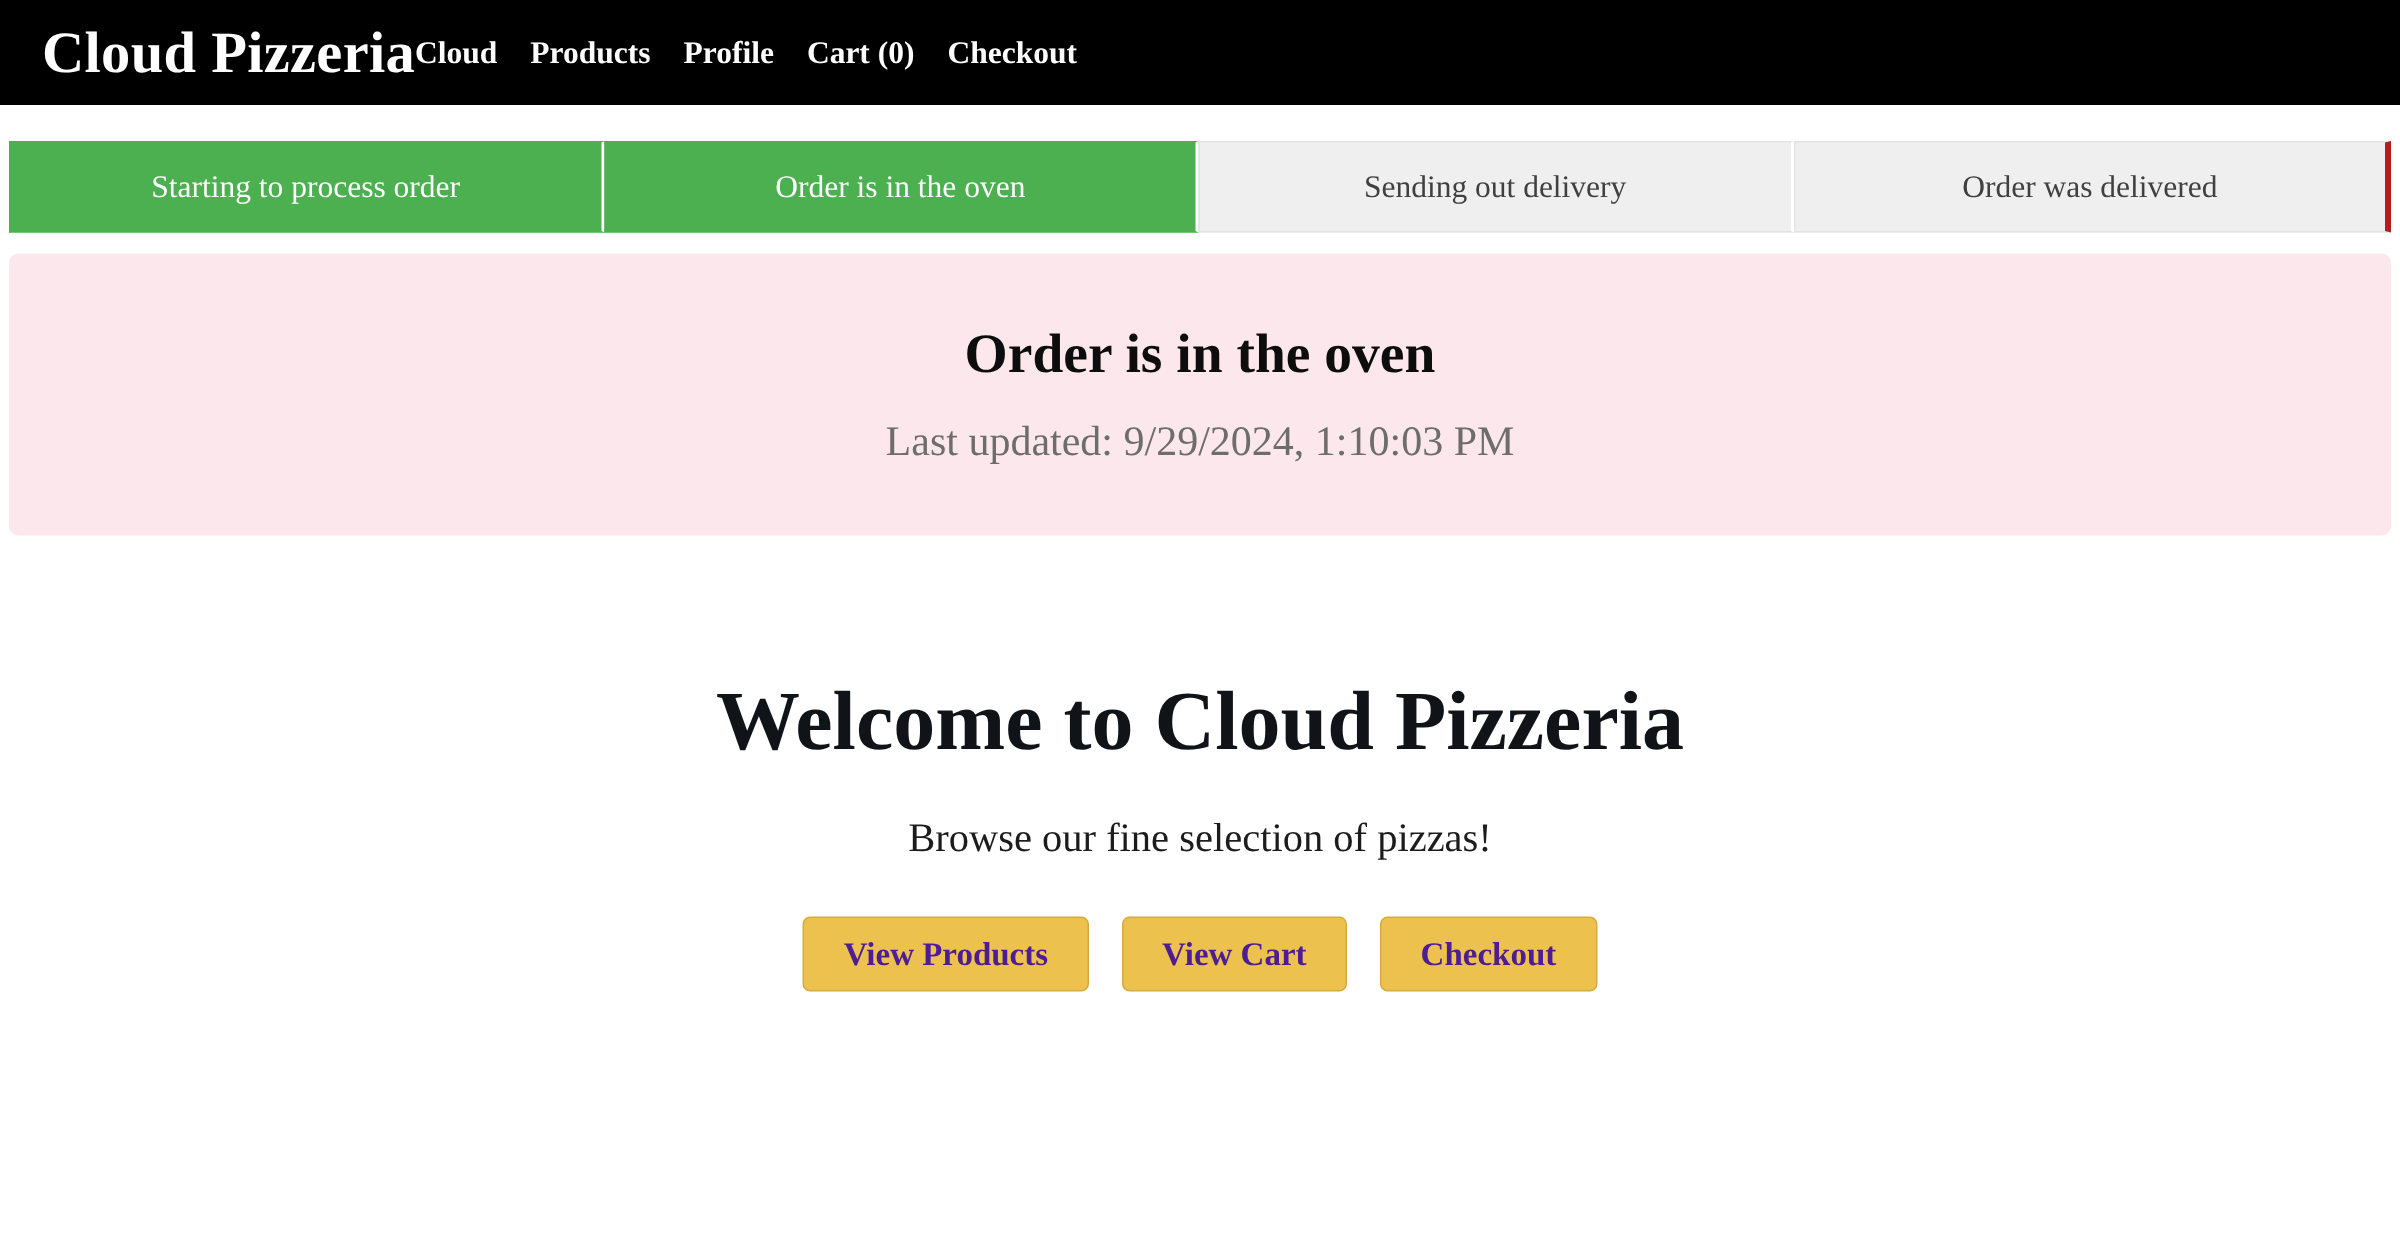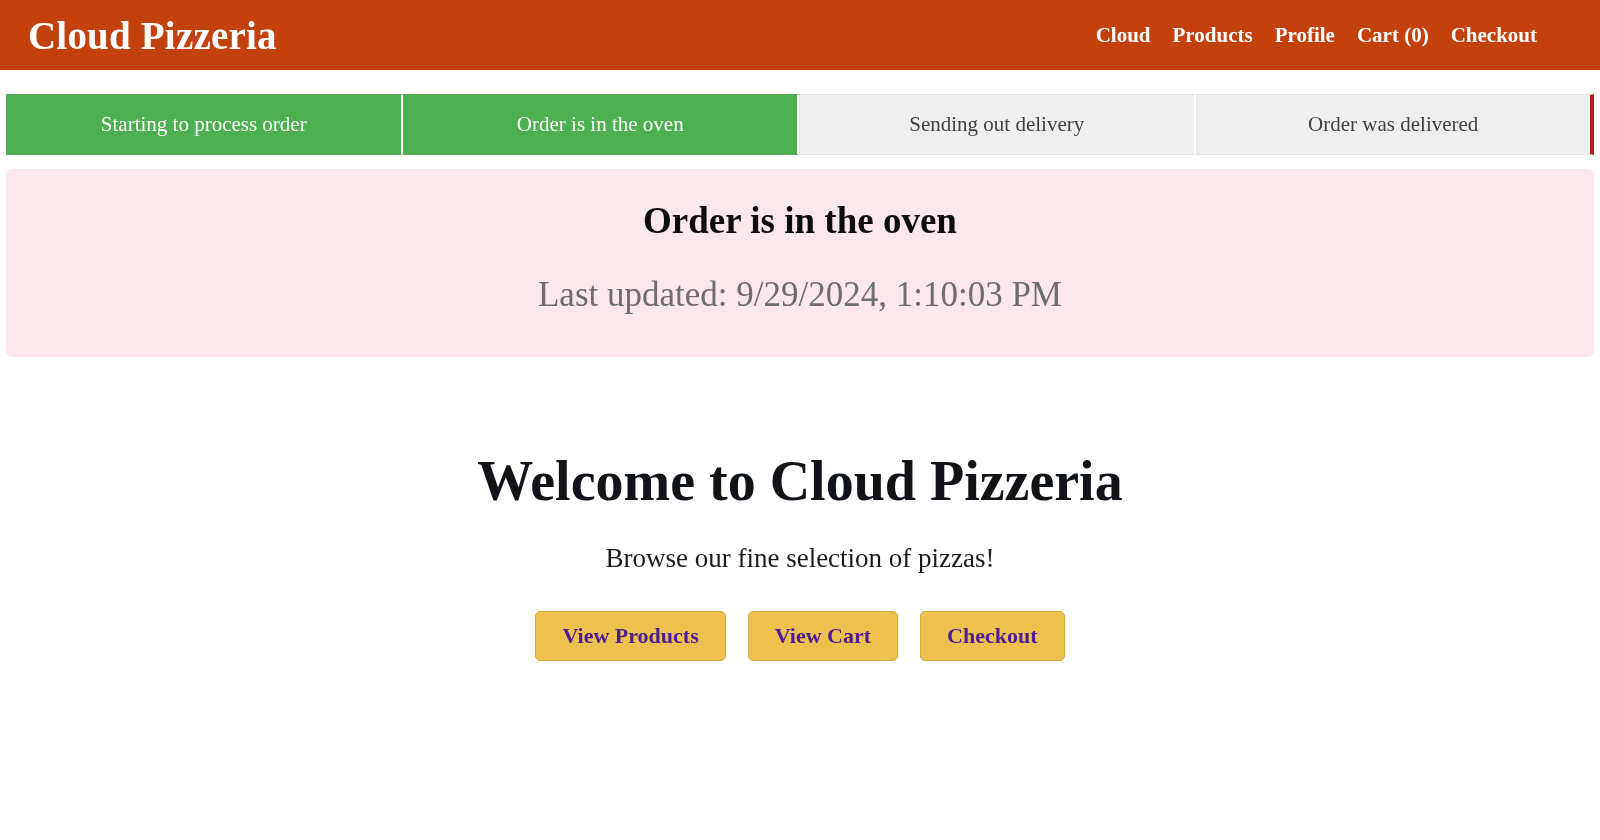--- a/index.html
+++ b/index.html
@@ -9,24 +9,23 @@
     width: 1600px;
     height: 840px;
     background: #ffffff;
     font-family: "Liberation Serif", "DejaVu Serif", serif;
     overflow: hidden;
   }
 
   
   .navbar {
     height: 70px;
-    background: #c2410c;
+    background: #000000;
     display: flex;
     align-items: center;
-    justify-content: space-between;
     padding: 0 28px;
   }
   .brand {
     color: #ffffff;
     font-size: 39px;
     font-weight: bold;
     line-height: 1;
     letter-spacing: 0.2px;
     white-space: nowrap;
   }
@@ -92,24 +91,24 @@
     gap: 26px;
   }
   .status-title {
     font-size: 37px;
     font-weight: bold;
     color: #0d0d0d;
     line-height: 1;
     margin: 0;
   }
   .status-updated {
-    font-size: 35px;
+    font-size: 28px;
     color: #6d6d6d;
     line-height: 1;
-    margin: 12px;
+    margin: 0;
   }
 
   
   .hero {
     margin-top: 96px;
     text-align: center;
   }
   .hero-title {
     font-size: 56px;
     font-weight: bold;

